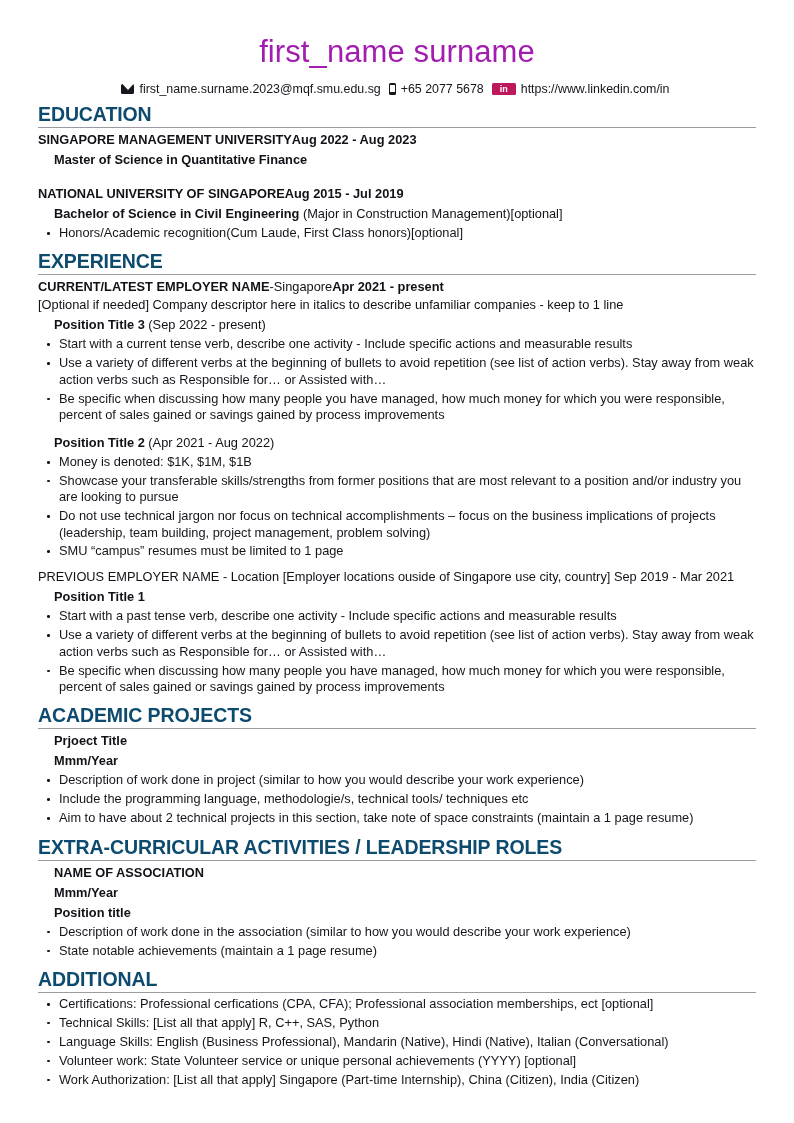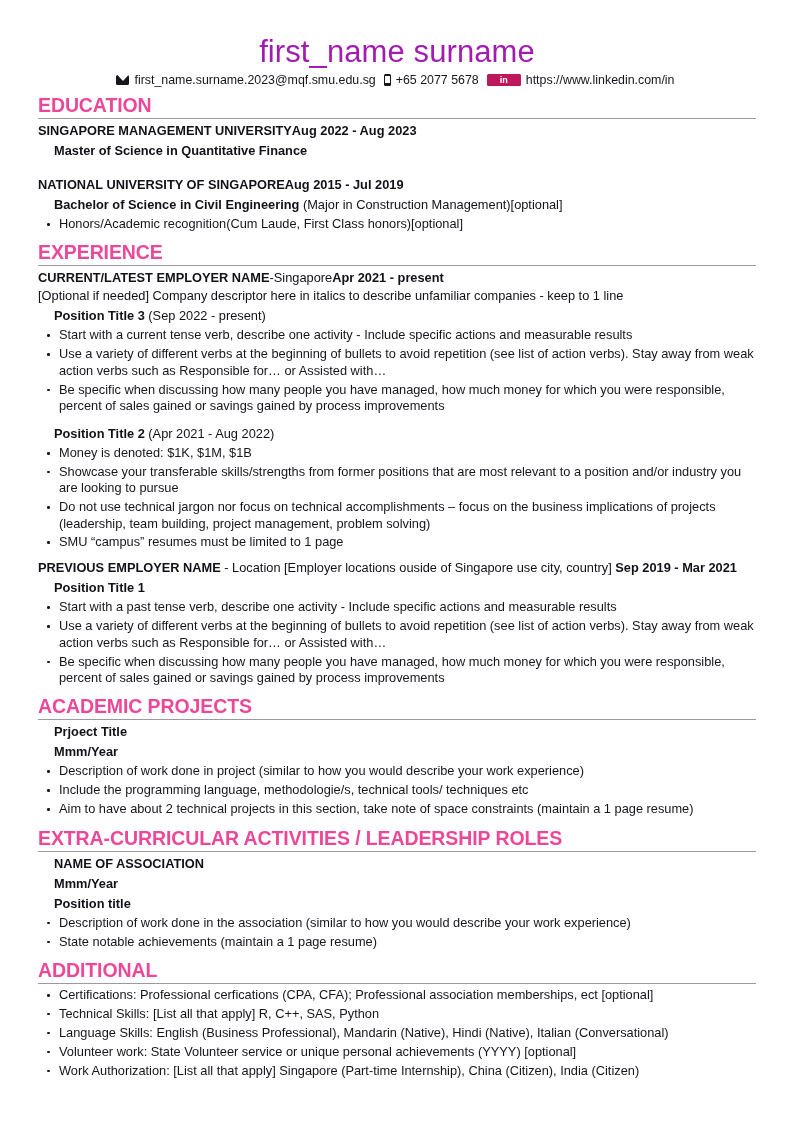--- a/index.html
+++ b/index.html
@@ -32,20 +32,21 @@
     margin: 4px 0 0 0;
     color: #a21caf;
   }
   .contact {
     display: flex;
     justify-content: center;
     align-items: center;
     gap: 5px;
     font-size: 12.4px;
     line-height: 16px;
+    margin-top: 9px;
     color: #15151c;
     white-space: nowrap;
   }
   .contact .txt { margin-right: 3px; }
   .ico { display: inline-block; vertical-align: -2px; }
 
   
   .ico-mail { width: 13px; height: 10px; position: relative; }
   .ico-mail .env {
     position: absolute; inset: 0;
@@ -66,55 +67,55 @@
     position: relative;
   }
   .ico-phone::after {
     content: "";
     position: absolute;
     left: 1px; right: 1px; top: 2px; height: 7px;
     background: #ffffff;
   }
   
   .ico-li {
-    width: 34px; height: 12px;
+    width: 24px; height: 12px;
     background: #be185d;
     border-radius: 1.5px;
     color: #ffffff;
     font-size: 9px;
     font-weight: 700;
     line-height: 12px;
     text-align: center;
     font-family: "Liberation Sans", sans-serif;
   }
 
   
   .sec-h {
     font-size: 19.5px;
     font-weight: 700;
     line-height: 23px;
     letter-spacing: -0.1px;
-    color: #ec4899;
+    color: #0c4a6e;
     margin: 0;
     padding: 0;
   }
   .rule {
     height: 0;
     border-top: 1.6px solid #9a9aa2;
     margin: 1px 0 3px 0;
   }
 
   
   .row {
     display: flex;
     align-items: baseline;
     font-size: 12.8px;
     line-height: 18px;
   }
-  .bold { font-weight: 700; }
+  .bold { font-weight: 400; }
   .org { font-weight: 700; font-size: 12.8px; line-height: 18px; }
   .date { font-weight: 700; font-size: 12.8px; white-space: nowrap; }
   .line {
     font-size: 12.8px;
     line-height: 18px;
     font-weight: 400;
   }
   .subline {
     font-size: 12.8px;
     line-height: 18px;

